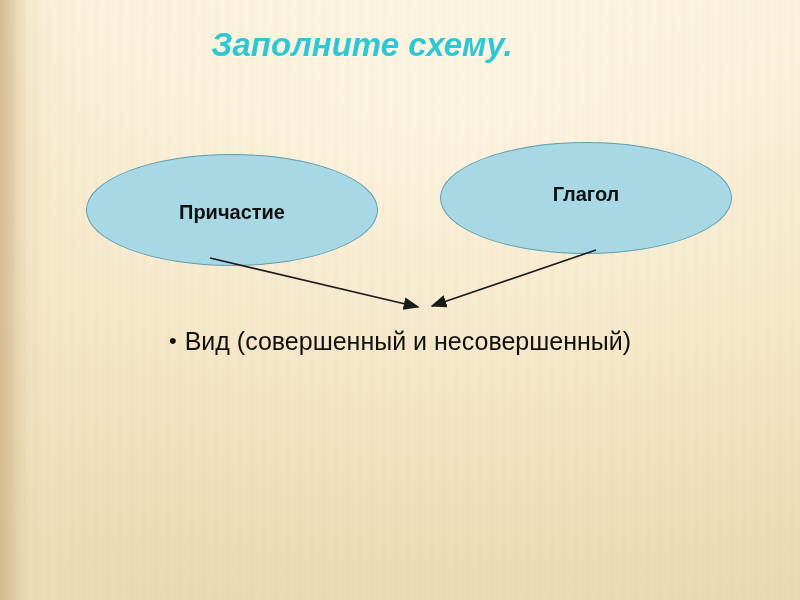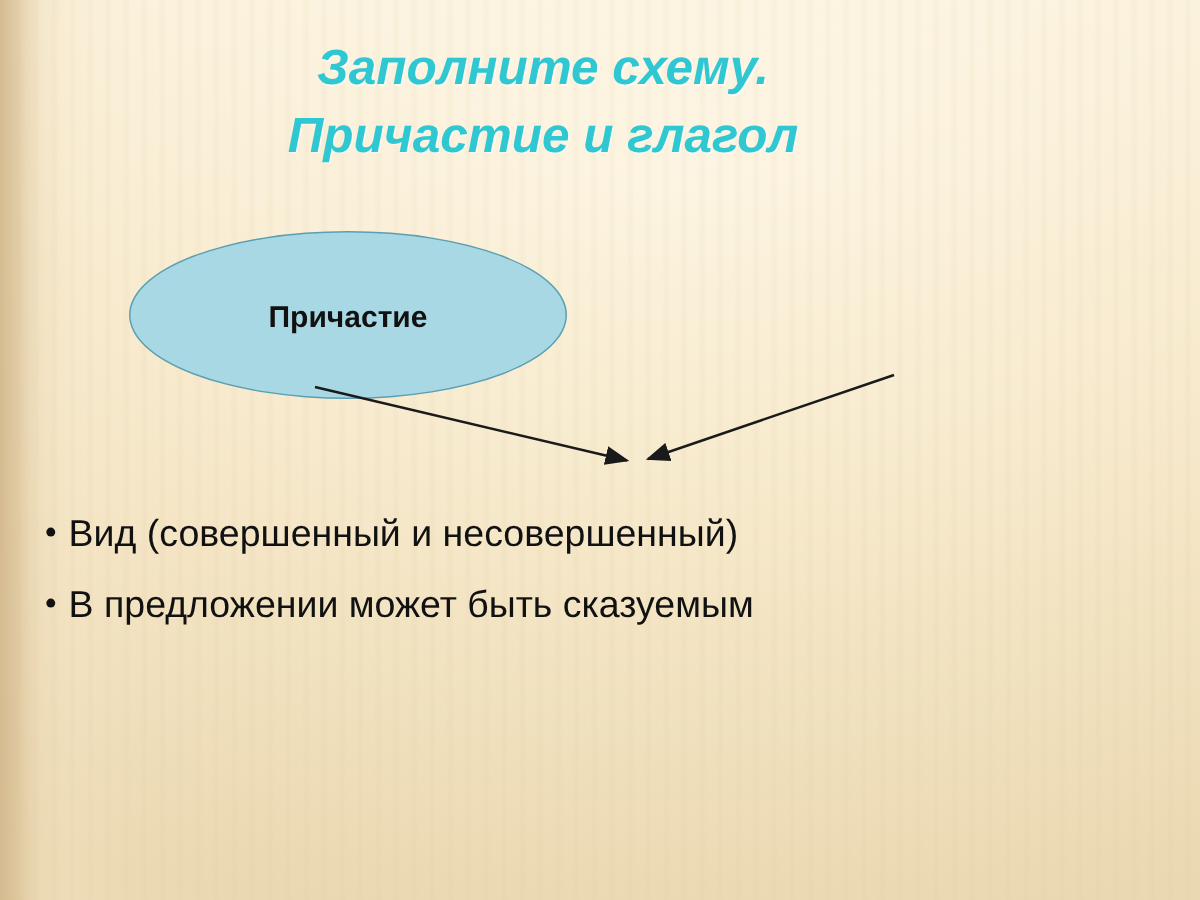--- a/index.html
+++ b/index.html
@@ -112,22 +112,23 @@
     left: 0;
     top: 0;
     width: 800px;
     height: 600px;
     z-index: 4;
   }
 
   .bullets {
     position: absolute;
     left: 30px;
-    top: 332px;
+    top: 318px;
     width: 740px;
+    text-align: center;
     z-index: 3;
   }
   .bullets .item {
     font-size: 25px;
     line-height: 46px;
     color: #111;
     white-space: nowrap;
   }
   .bullets .dot {
     display: inline-block;
@@ -136,40 +137,39 @@
     vertical-align: 2px;
   }
 </style>
 </head>
 <body>
 
 <div id="slide">
 
   <div class="title">
     <span>Заполните схему.</span>
-    <span class="line2">Причастие и глагол</span>
   </div>
 
   <div class="ellipse" id="node-prichastie">
     <span>Причастие</span>
   </div>
 
+  <div class="ellipse" id="node-glagol">
+    <span>Глагол</span>
+  </div>
 
   <svg id="arrows" viewBox="0 0 800 600">
     <defs>
       <marker id="arrowhead" markerWidth="10" markerHeight="8" refX="9" refY="4" orient="auto">
         <path d="M0,0 L10,4 L0,8 Z" fill="#1a1a1a"></path>
       </marker>
     </defs>
     <line x1="210" y1="258" x2="418" y2="307" stroke="#1a1a1a" stroke-width="1.6" marker-end="url(#arrowhead)"></line>
     <line x1="596" y1="250" x2="432" y2="306" stroke="#1a1a1a" stroke-width="1.6" marker-end="url(#arrowhead)"></line>
   </svg>
 
   <div class="bullets">
     <div class="item">
       <span class="dot">•</span><span>Вид (совершенный и несовершенный)</span>
     </div>
-    <div class="item">
-      <span class="dot">•</span><span>В предложении может быть сказуемым</span>
-    </div>
   </div>
 
 </div>
 
 </body></html>

